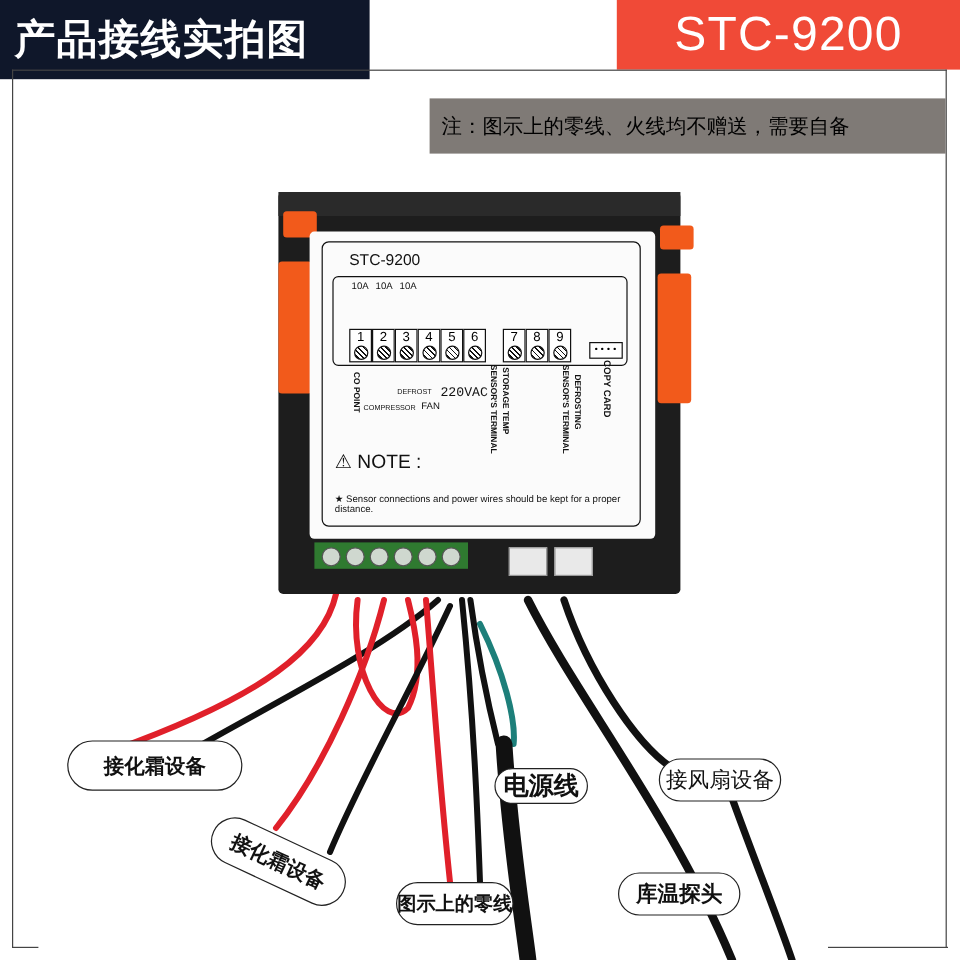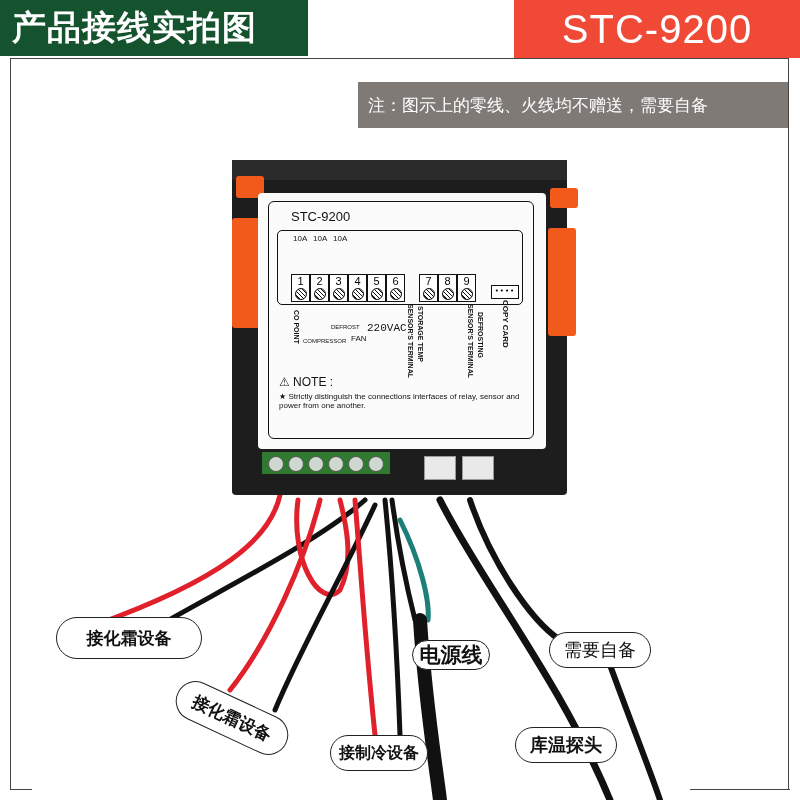--- a/index.html
+++ b/index.html
@@ -1,50 +1,50 @@
 <!DOCTYPE html>
 <html><head>
 <meta charset="utf-8">
 <style>
   html, body { margin:0; padding:0; }
   body { width:800px; height:800px; position:relative; background:#ffffff; overflow:hidden;
          font-family:"DejaVu Sans", sans-serif; }
-  .title-box { position:absolute; left:0; top:0; width:308px; height:56px; background:#14532d;
+  .title-box { position:absolute; left:0; top:0; width:308px; height:66px; background:#0f172a;
                color:#fff; font-size:34px; font-weight:bold; display:flex; align-items:center;
                padding-left:12px; box-sizing:border-box; letter-spacing:1px; }
   .model-box { position:absolute; left:514px; top:0; width:286px; height:58px; background:#f04a37;
                color:#fff; font-size:40px; display:flex; align-items:center; justify-content:center;
                font-family:"Liberation Sans", sans-serif; letter-spacing:1px; }
   .frame { position:absolute; left:10px; top:58px; width:779px; height:732px; border-left:1px solid #444;
            border-right:1px solid #444; border-top:1px solid #444; box-sizing:border-box; }
   .bottom-line-left { position:absolute; left:10px; top:789px; width:22px; height:1px; background:#444; }
   .bottom-line-right { position:absolute; left:690px; top:789px; width:100px; height:1px; background:#444; }
   .note-box { position:absolute; left:358px; top:82px; width:430px; height:46px; background:#7f7a76;
-              color:#ffffff; font-size:17px; display:flex; align-items:center; padding-left:10px; box-sizing:border-box; }
+              color:#000000; font-size:17px; display:flex; align-items:center; padding-left:10px; box-sizing:border-box; }
   .device { position:absolute; left:232px; top:160px; width:335px; height:335px; background:#1d1d1d;
             border-radius:4px; }
   .device-top { position:absolute; left:0; top:0; width:100%; height:20px; background:#2a2a2a; }
   .clip { position:absolute; width:28px; background:#f25a1b; border-radius:3px; }
   .label-card { position:absolute; left:258px; top:193px; width:288px; height:256px; background:#fbfbfb;
                 border-radius:4px; }
   .diagram { position:absolute; left:10px; top:8px; width:266px; height:238px; border:1.5px solid #111;
              border-radius:6px; box-sizing:border-box; }
   .diag-title { position:absolute; left:22px; top:7px; font-size:13px; color:#111; font-family:"Liberation Sans", sans-serif; }
   .term-panel { position:absolute; left:8px; top:28px; width:246px; height:75px; border:1.5px solid #111; border-radius:5px; box-sizing:border-box; }
   .terminal { position:absolute; top:72px; width:19px; height:28px; border:1px solid #111; box-sizing:border-box; background:#fff;
               font-size:11px; text-align:center; line-height:12px; font-family:"Liberation Sans", sans-serif; }
   .screw { display:block; width:10px; height:10px; margin:1px auto 0; border:1px solid #111; border-radius:50%;
            background:repeating-linear-gradient(45deg,#fff 0 2px,#111 2px 3px); }
   .relay-lbl { position:absolute; top:32px; font-size:8px; font-family:"Liberation Sans", sans-serif; color:#111; }
   .copy-card { position:absolute; left:222px; top:83px; width:26px; height:12px; border:1px solid #111; background:#fff;
                font-size:7px; text-align:center; line-height:10px; letter-spacing:1px; }
   .vtext { position:absolute; writing-mode:vertical-rl; font-size:7px; color:#111; font-family:"Liberation Sans", sans-serif; font-weight:bold; white-space:nowrap; }
   .small-lbl { position:absolute; font-size:6px; color:#111; font-family:"Liberation Sans", sans-serif; }
   .vac { position:absolute; left:98px; top:120px; font-size:11px; color:#111; font-family:Liberation Mono, monospace; }
-  .note-title { position:absolute; left:10px; top:173px; font-size:12px; color:#111; font-family:"Liberation Sans", sans-serif; }
+  .note-title { position:absolute; left:10px; top:173px; font-size:16px; color:#111; font-family:"Liberation Sans", sans-serif; }
   .note-line { position:absolute; left:10px; width:252px; font-size:8px; line-height:9px; color:#111; font-family:"Liberation Sans", sans-serif; }
   .terminal-strip { position:absolute; left:262px; top:452px; width:128px; height:22px; background:#2f7a30; }
   .strip-screw { position:absolute; top:4px; width:14px; height:14px; border-radius:50%; background:#cfd8cf; border:1px solid #555; }
   .connector { position:absolute; top:456px; width:30px; height:22px; background:#e9e9e9; border:1px solid #999; }
   .bubble { position:absolute; background:#fff; border:1.5px solid #222; border-radius:24px; color:#111;
             font-weight:bold; display:flex; align-items:center; justify-content:center; font-size:17px; }
   svg.wires { position:absolute; left:0; top:0; }
 </style>
 </head>
 <body>
@@ -108,33 +108,33 @@
     <div class="small-lbl" style="left:62px; top:122px;">DEFROST</div>
     <div class="small-lbl" style="left:82px; top:132px; font-size:8px;">FAN</div>
     <div class="vac">220VAC</div>
     <div class="vtext" style="left:138px; top:102px;">SENSOR'S TERMINAL</div>
     <div class="vtext" style="left:148px; top:104px;">STORAGE TEMP</div>
     <div class="vtext" style="left:198px; top:102px;">SENSOR'S TERMINAL</div>
     <div class="vtext" style="left:208px; top:110px;">DEFROSTING</div>
     <div class="vtext" style="left:232px; top:98px; font-size:8px;">COPY CARD</div>
 
     <div class="note-title">⚠ NOTE :</div>
-    <div class="note-line" style="top:190px;">★ Strictly distinguish the connections interfaces of relay, sensor and power from one another.</div>
+    <div class="note-line" style="top:209px;">★ Sensor connections and power wires should be kept for a proper distance.</div>
   </div>
 </div>
 
 <div class="terminal-strip">
   <span class="strip-screw" style="left:6px;"></span>
   <span class="strip-screw" style="left:26px;"></span>
   <span class="strip-screw" style="left:46px;"></span>
   <span class="strip-screw" style="left:66px;"></span>
   <span class="strip-screw" style="left:86px;"></span>
   <span class="strip-screw" style="left:106px;"></span>
 </div>
 <div class="connector" style="left:424px;"></div>
 <div class="connector" style="left:462px;"></div>
 
 <div class="bubble" style="left:56px; top:617px; width:144px; height:40px;">接化霜设备</div>
 <div class="bubble" style="left:172px; top:698px; width:118px; height:38px; transform:rotate(25deg);">接化霜设备</div>
-<div class="bubble" style="left:330px; top:735px; width:96px; height:34px; font-size:16px;">接制冷设备</div>
+<div class="bubble" style="left:330px; top:735px; width:96px; height:34px; font-size:16px;">图示上的零线</div>
 <div class="bubble" style="left:412px; top:640px; width:76px; height:28px; font-size:21px;">电源线</div>
-<div class="bubble" style="left:549px; top:632px; width:100px; height:34px; font-weight:normal; font-size:18px;">需要自备</div>
+<div class="bubble" style="left:549px; top:632px; width:100px; height:34px; font-weight:normal; font-size:18px;">接风扇设备</div>
 <div class="bubble" style="left:515px; top:727px; width:100px; height:34px; font-weight:bold; font-size:18px;">库温探头</div>
 
 </body></html>

